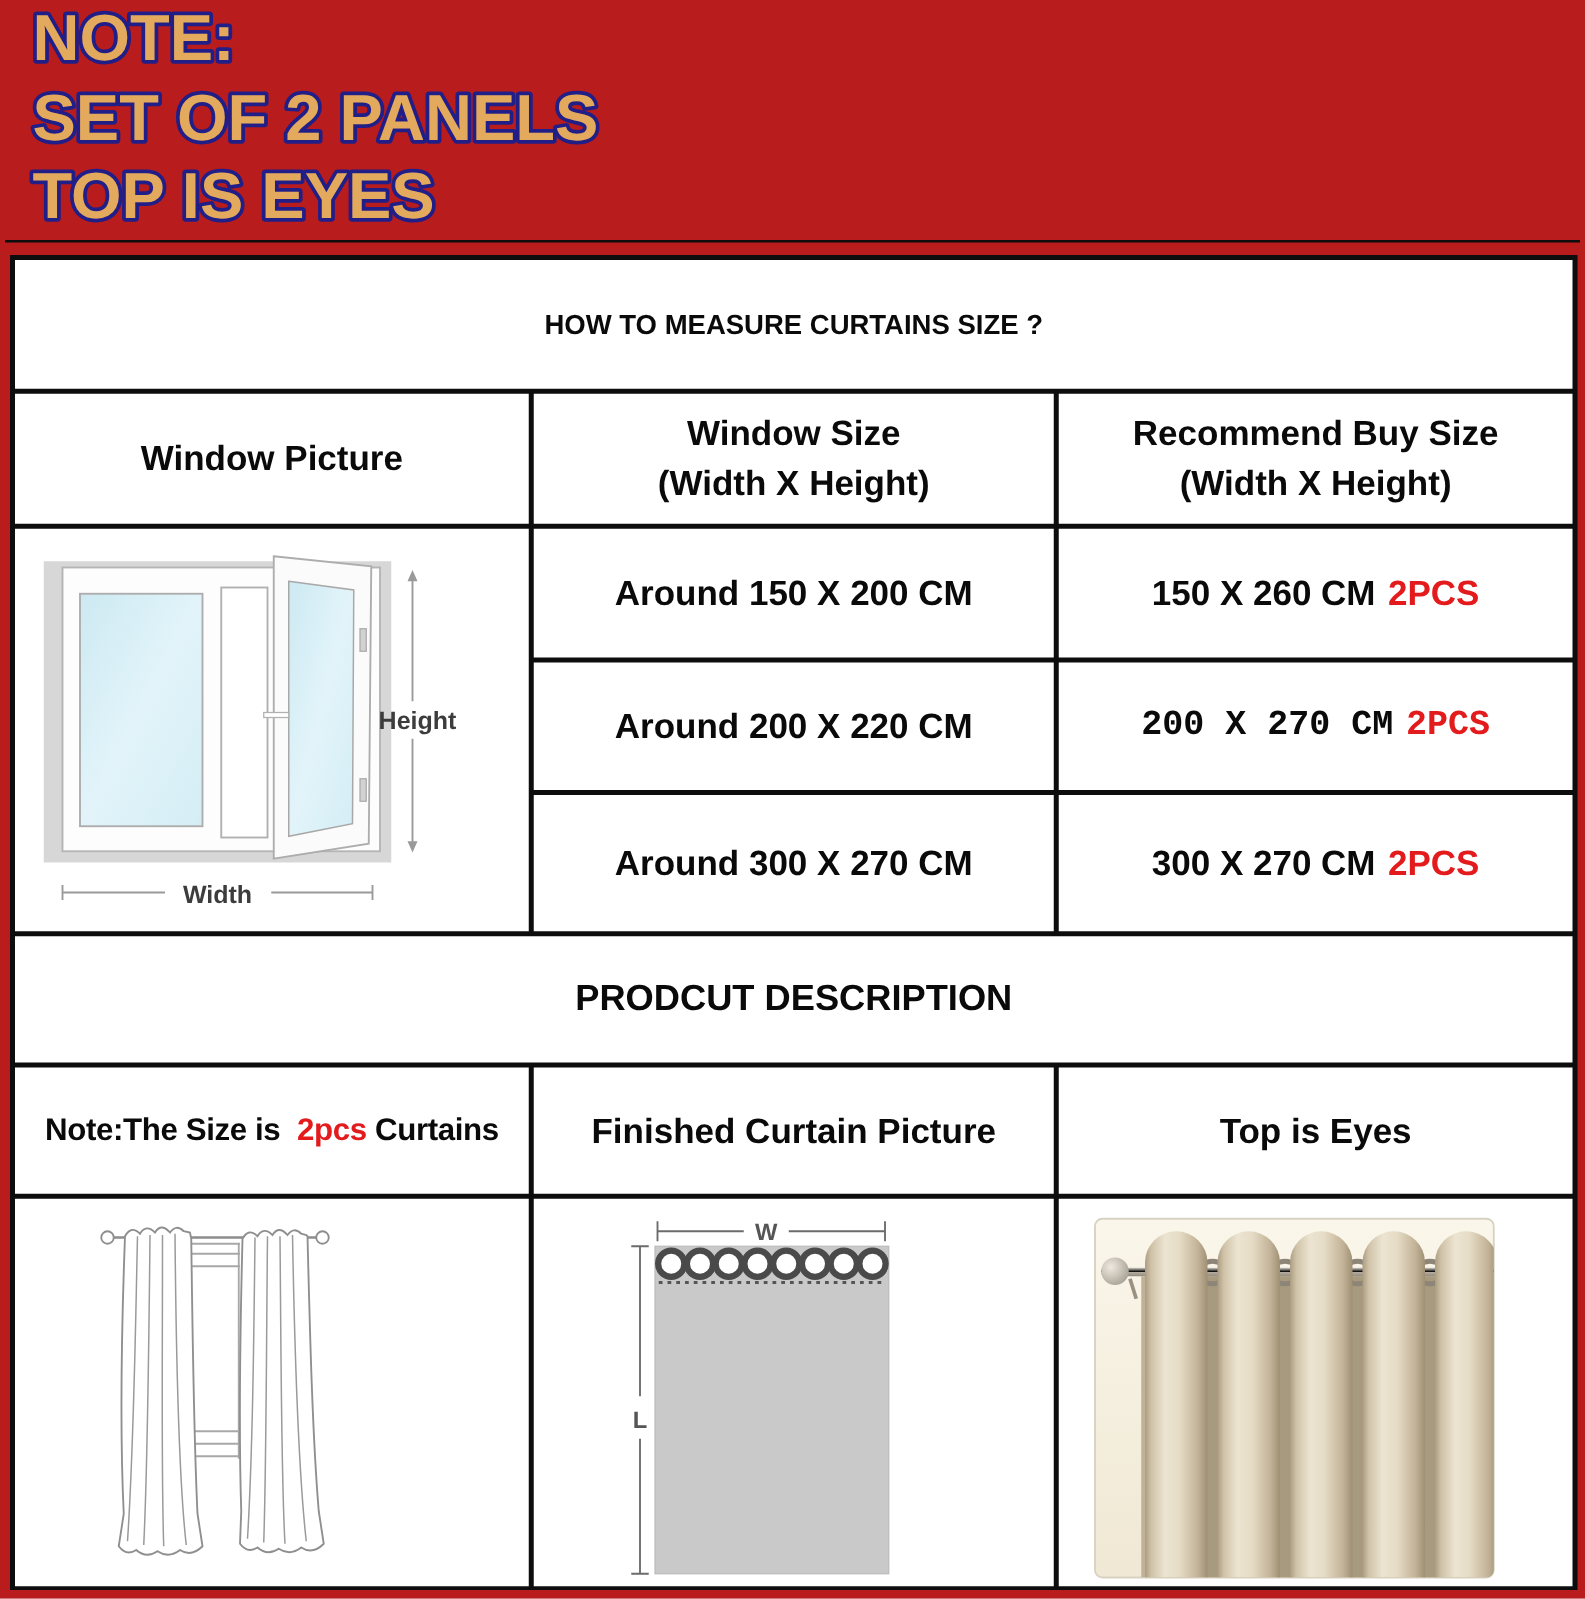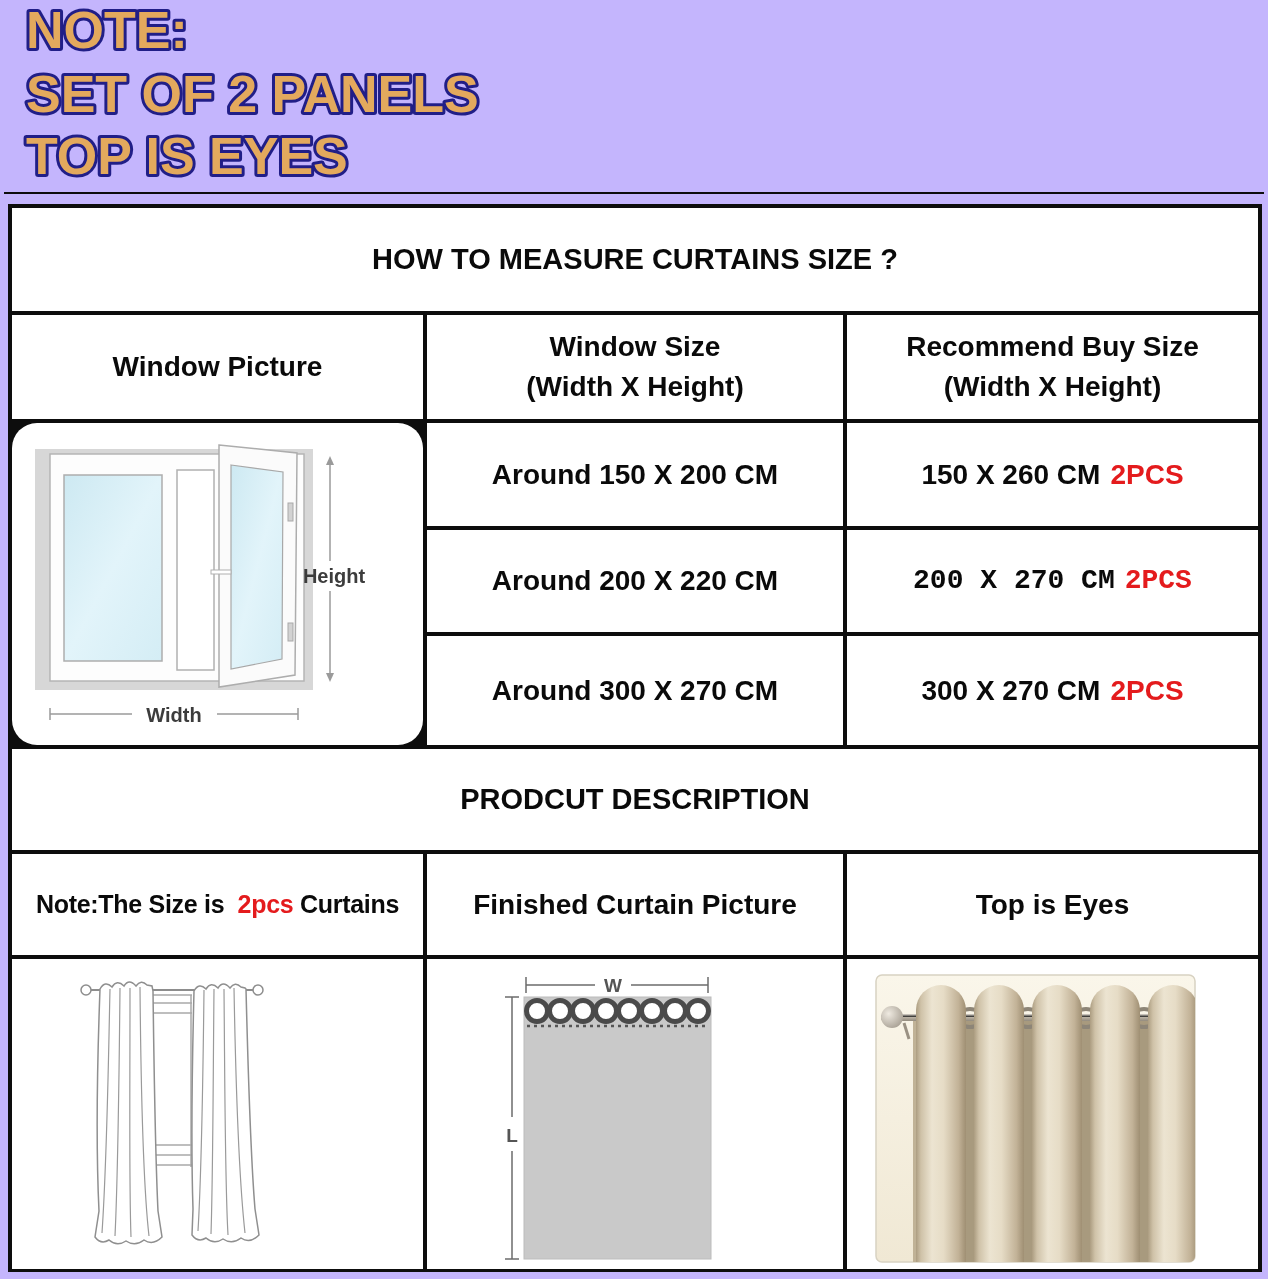--- a/index.html
+++ b/index.html
@@ -1,17 +1,17 @@
 <!DOCTYPE html>
 <html><head>
 <meta charset="utf-8">
 <style>
   html,body { margin:0; padding:0; background:#ffffff; }
   .page {
-    position:relative; width:1268px; height:1279px; background:#c4b5fd;
+    position:relative; width:1268px; height:1279px; background:#b91c1c;
     font-family:"Liberation Sans", sans-serif; overflow:hidden;
   }
 
   
   .note-svg { position:absolute; left:18px; top:0; }
   .note-svg text {
     font-family:"Liberation Sans", sans-serif;
     font-weight:bold; font-size:52px;
     fill:#E3A95D; stroke:#211E87; stroke-width:6px;
     paint-order:stroke; stroke-linejoin:round;
@@ -27,25 +27,25 @@
     display:grid; gap:4px;
     grid-template-columns:411px 416px 411px;
     grid-template-rows:103px 104px 103px 102px 109px 101px 101px 310px;
   }
   .cell {
     background:#ffffff; color:#0a0a0a;
     display:flex; flex-direction:column; align-items:center; justify-content:center;
     text-align:center; font-weight:bold; font-size:28px; line-height:1.42;
     overflow:hidden;
   }
-  .c-title   { grid-area:1 / 1 / 2 / 4; font-size:29px; }
+  .c-title   { grid-area:1 / 1 / 2 / 4; font-size:22px; }
   .c-h1      { grid-area:2 / 1 / 3 / 2; }
   .c-h2      { grid-area:2 / 2 / 3 / 3; }
   .c-h3      { grid-area:2 / 3 / 3 / 4; }
-  .c-window  { grid-area:3 / 1 / 6 / 2;border-radius:25px; }
+  .c-window  { grid-area:3 / 1 / 6 / 2; }
   .c-s1      { grid-area:3 / 2 / 4 / 3; }
   .c-b1      { grid-area:3 / 3 / 4 / 4; }
   .c-s2      { grid-area:4 / 2 / 5 / 3; }
   .c-b2      { grid-area:4 / 3 / 5 / 4;font-family:Liberation Mono, monospace; }
   .c-s3      { grid-area:5 / 2 / 6 / 3; }
   .c-b3      { grid-area:5 / 3 / 6 / 4; }
   .c-desc    { grid-area:6 / 1 / 7 / 4; font-size:29px; }
   .c-l1      { grid-area:7 / 1 / 8 / 2; font-size:25px; letter-spacing:-0.3px; }
   .c-l2      { grid-area:7 / 2 / 8 / 3; }
   .c-l3      { grid-area:7 / 3 / 8 / 4; }

